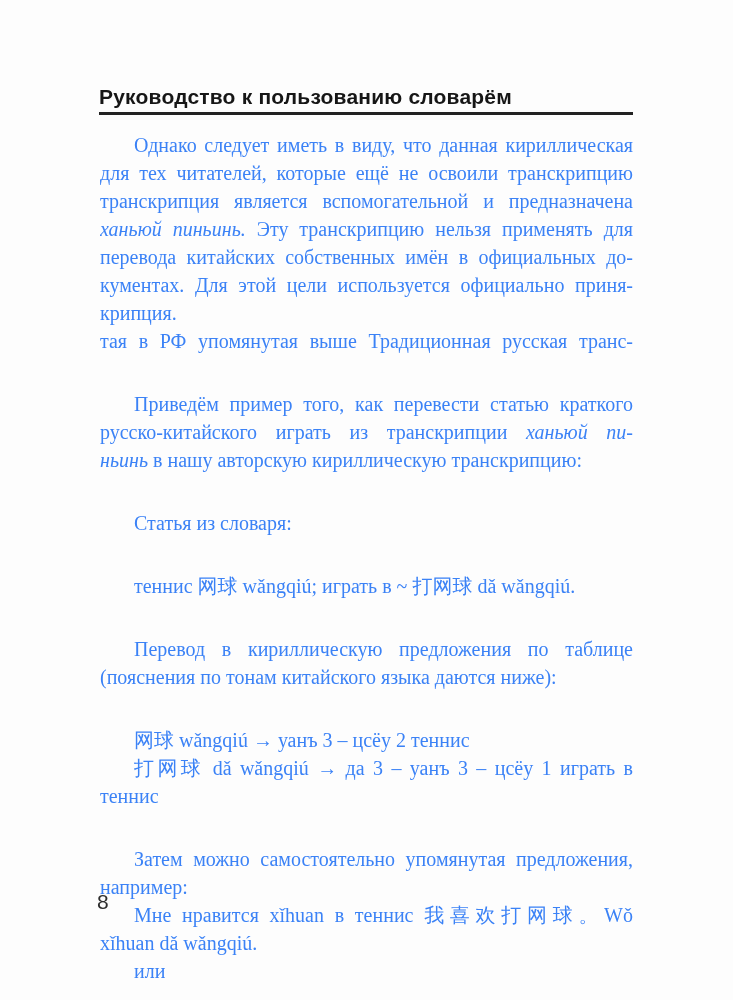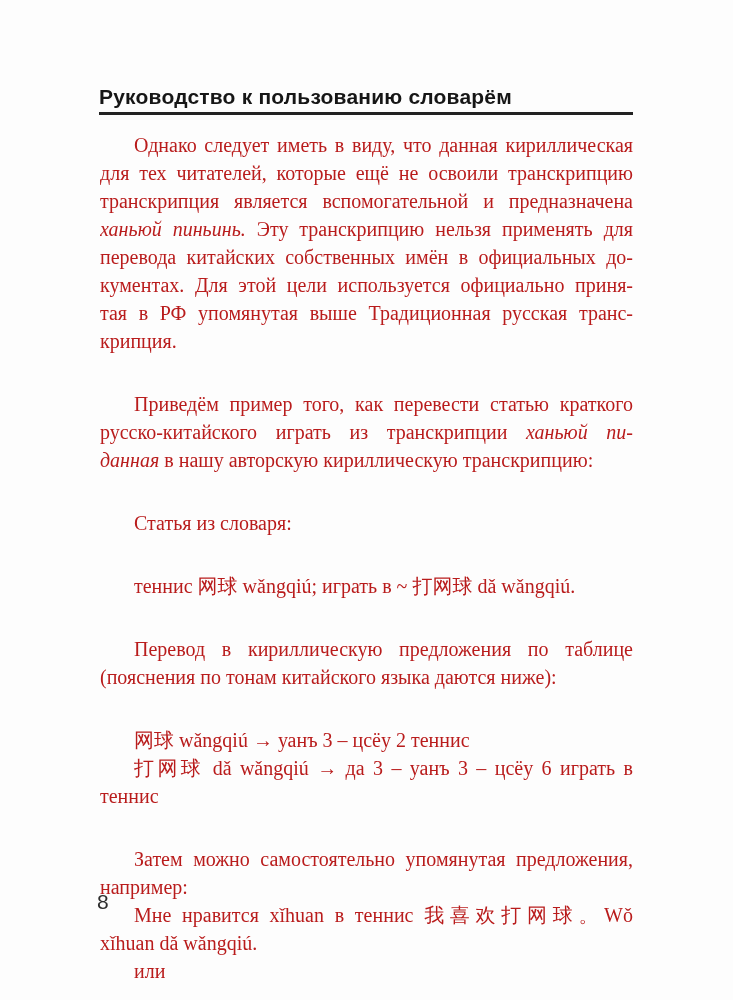--- a/index.html
+++ b/index.html
@@ -27,21 +27,21 @@
     color: #161616;
     border-bottom: 3px solid #222222;
     padding-bottom: 4px;
     letter-spacing: 0.2px;
   }
   .content {
     position: absolute;
     left: 100px;
     top: 131px;
     width: 533px;
-    color: #b91c1c;
+    color: #3b82f6;
     font-size: 20px;
   }
   .block { margin: 0; }
   .block.gap { margin-top: 35px; }
   .line {
     line-height: 28px;
     height: 28px;
     overflow: hidden;
     white-space: normal;
   }
@@ -72,41 +72,41 @@
 
   <main class="content">
     <div>
         <div class="block">
           <div class="line ind j"><span>Однако следует иметь в виду, что данная кириллическая</span></div>
           <div class="line j"><span>для тех читателей, которые ещё не освоили транскрипцию</span></div>
           <div class="line j"><span>транскрипция является вспомогательной и предназначена</span></div>
           <div class="line j"><span class="it">ханьюй пиньинь.</span><span> Эту транскрипцию нельзя применять для</span></div>
           <div class="line j"><span>перевода китайских собственных имён в официальных до-</span></div>
           <div class="line j"><span>кументах. Для этой цели используется официально приня-</span></div>
+          <div class="line"><span>крипция.</span></div>
           <div class="line j"><span>тая в РФ упомянутая выше Традиционная русская транс-</span></div>
-          <div class="line"><span>крипция.</span></div>
         </div>
         <div class="block gap">
           <div class="line ind j"><span>Приведём пример того, как перевести статью краткого</span></div>
           <div class="line j"><span>русско-китайского играть из транскрипции </span><span class="it">ханьюй пи-</span></div>
-          <div class="line"><span class="it">данная</span><span> в нашу авторскую кириллическую транскрипцию:</span></div>
+          <div class="line"><span class="it">ньинь</span><span> в нашу авторскую кириллическую транскрипцию:</span></div>
         </div>
         <div class="block gap">
           <div class="line ind"><span>Статья из словаря:</span></div>
         </div>
         <div class="block gap">
           <div class="line ind"><span>теннис 网球 wǎngqiú; играть в ~ 打网球 dǎ wǎngqiú.</span></div>
         </div>
         <div class="block gap">
           <div class="line ind j"><span>Перевод в кириллическую предложения по таблице</span></div>
           <div class="line"><span>(пояснения по тонам китайского языка даются ниже):</span></div>
         </div>
         <div class="block gap">
           <div class="line ind"><span>网球 wǎngqiú → уанъ 3 – цсёу 2 теннис</span></div>
-          <div class="line ind j"><span>打网球 dǎ wǎngqiú → да 3 – уанъ 3 – цсёу 6 играть в</span></div>
+          <div class="line ind j"><span>打网球 dǎ wǎngqiú → да 3 – уанъ 3 – цсёу 1 играть в</span></div>
           <div class="line"><span>теннис</span></div>
         </div>
         <div class="block gap">
           <div class="line ind j"><span>Затем можно самостоятельно упомянутая предложения,</span></div>
           <div class="line"><span>например:</span></div>
         </div>
         <div class="block">
           <div class="line ind j"><span>Мне нравится xǐhuan в теннис 我喜欢打网球。Wǒ</span></div>
           <div class="line"><span>xǐhuan dǎ wǎngqiú.</span></div>
         </div>

